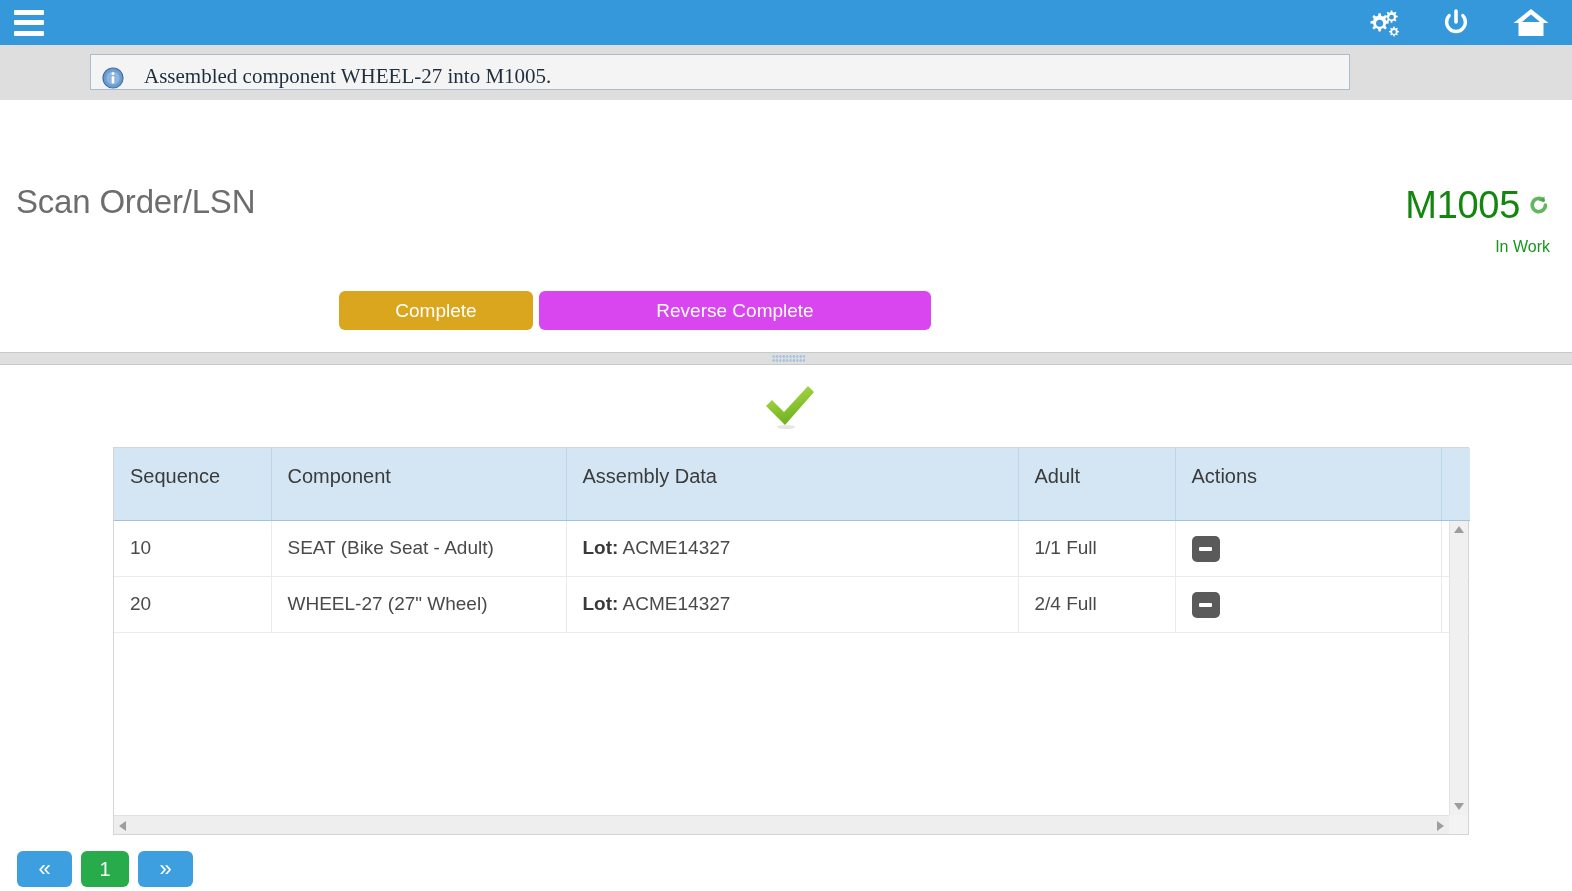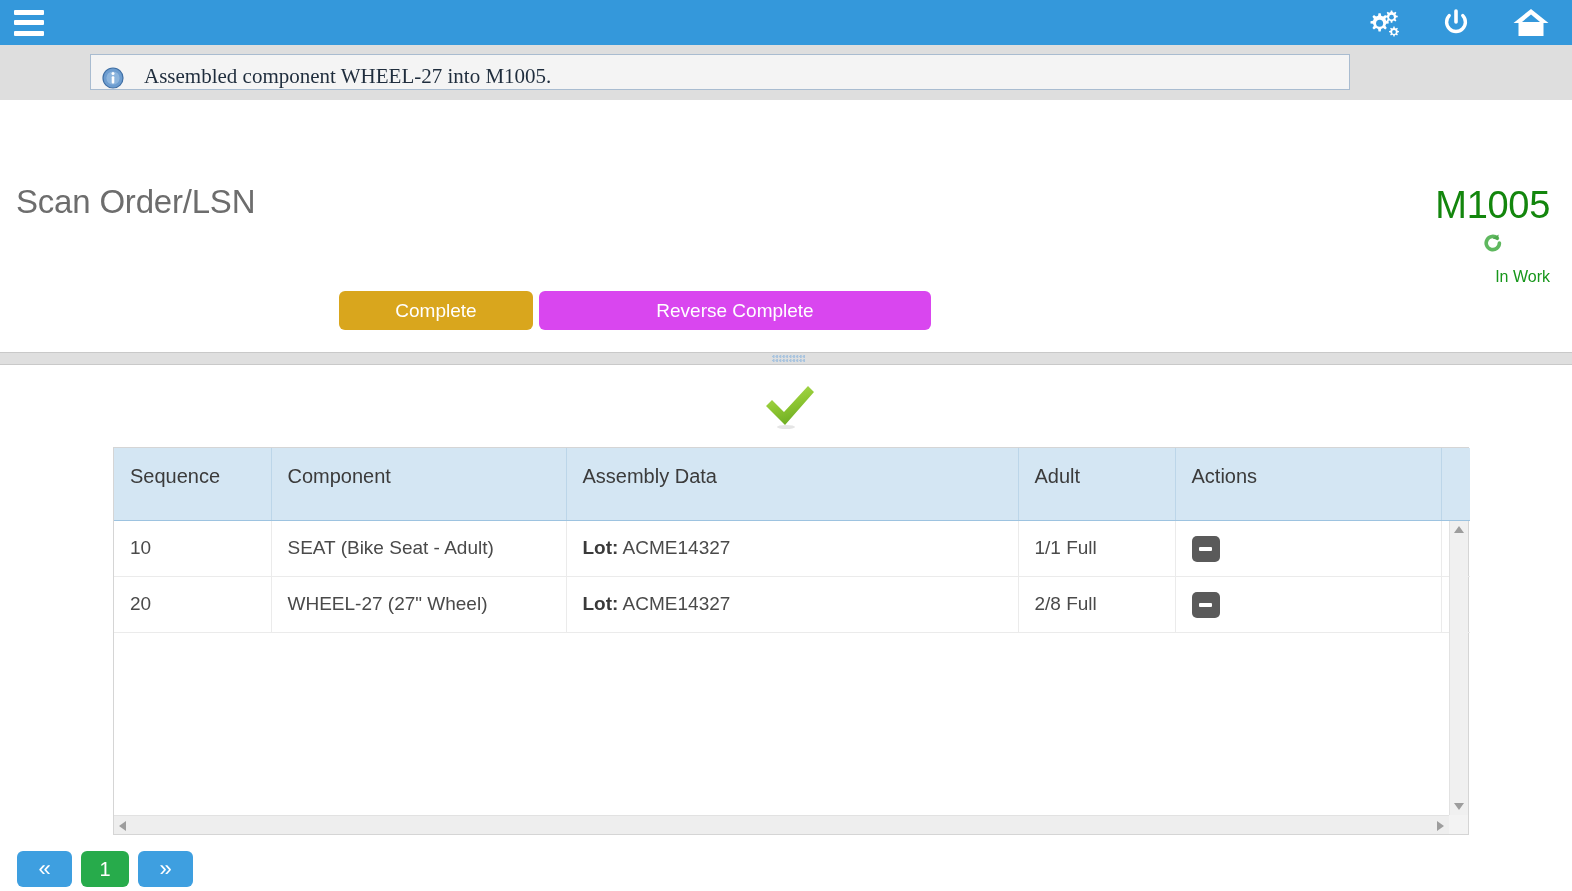--- a/index.html
+++ b/index.html
@@ -63,21 +63,21 @@
   
   .page-title {
     position: absolute; left: 16px; top: 183px;
     font-size: 33px; color: #6d6d6d; font-weight: 400;
     letter-spacing: -0.2px;
   }
   .order-block {
     position: absolute; right: 22px; top: 186px;
     text-align: right;
   }
-  .order-id-row { display: flex; align-items: center; justify-content: flex-end; gap: 8px; flex-direction: column; }
+  .order-id-row { display: flex; align-items: center; justify-content: flex-end; gap: 8px; }
   .order-id {
     font-size: 38px; color: #13860d; font-weight: 400; line-height: 1;
     letter-spacing: -0.3px;
   }
   .order-refresh { width: 22px; height: 22px; line-height: 0; cursor: pointer; }
   .order-status {
     margin-top: 14px; font-size: 16px; color: #17961b; text-align: right;
   }
 
   
@@ -336,21 +336,21 @@
         </td>
         <td></td>
       </tr>
       <tr>
         <td>20</td>
         <td>WHEEL-27 (27" Wheel)</td>
         <td>
           <span class="lot-label">Lot:</span>
           <span>ACME14327</span>
         </td>
-        <td>2/8 Full</td>
+        <td>2/4 Full</td>
         <td>
           <button class="act-btn">
             <span class="bar"></span>
           </button>
         </td>
         <td></td>
       </tr>
     </tbody>
   </table>
 

